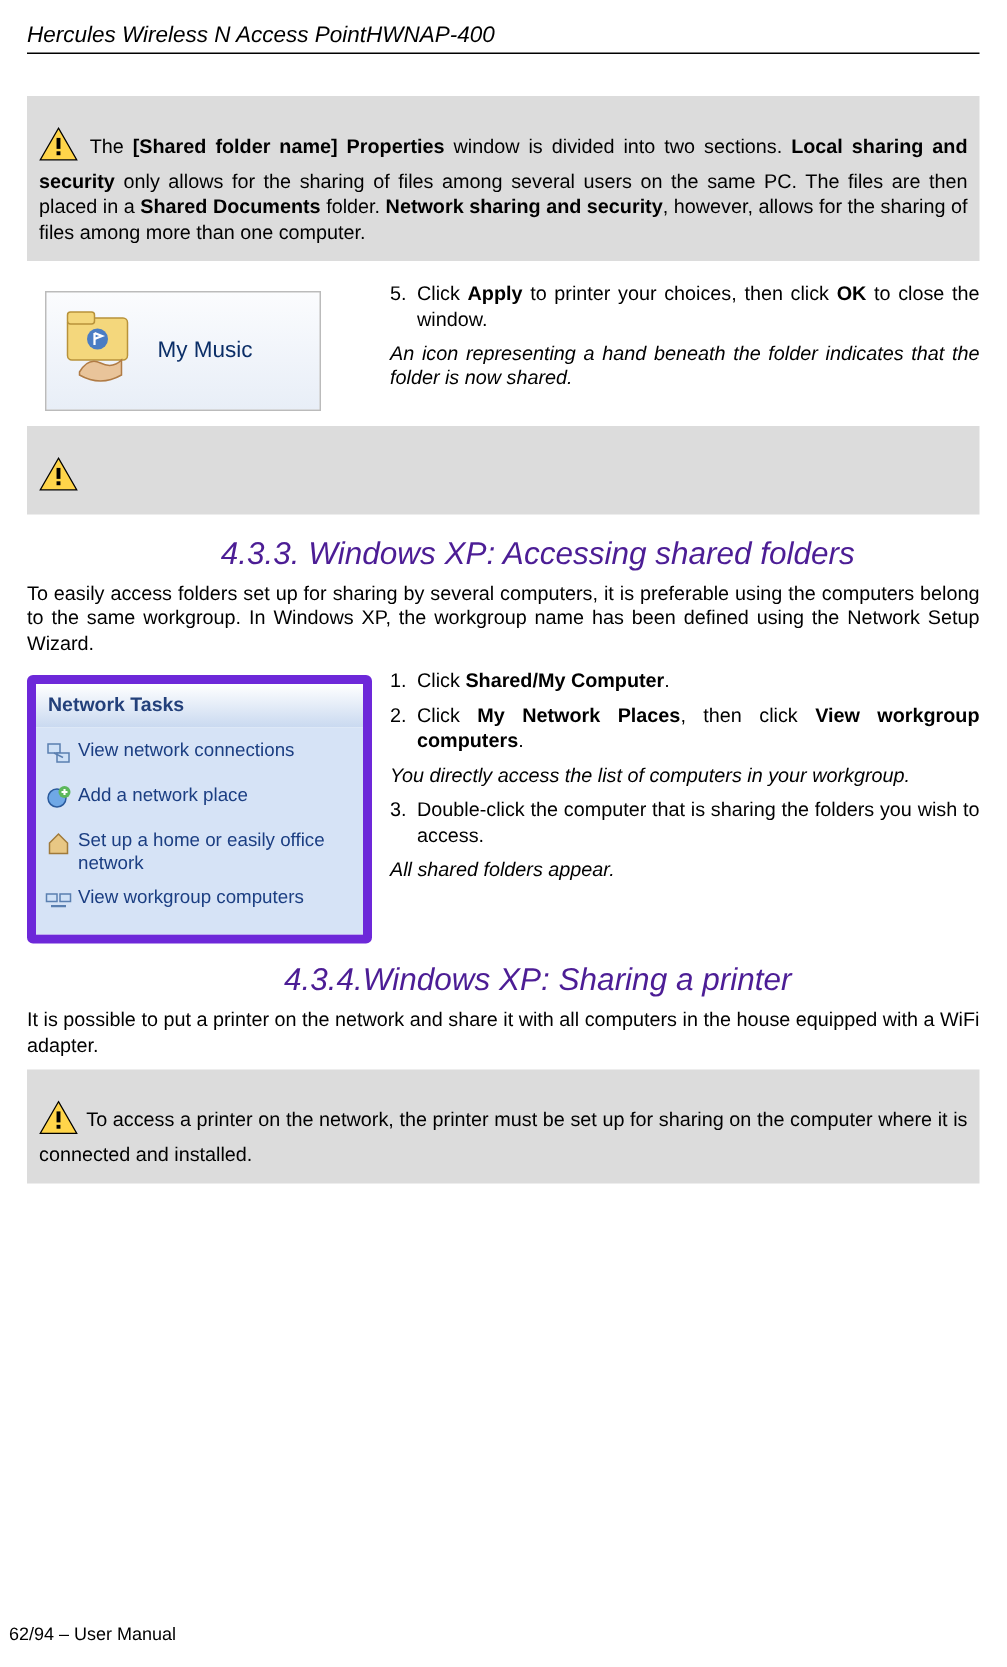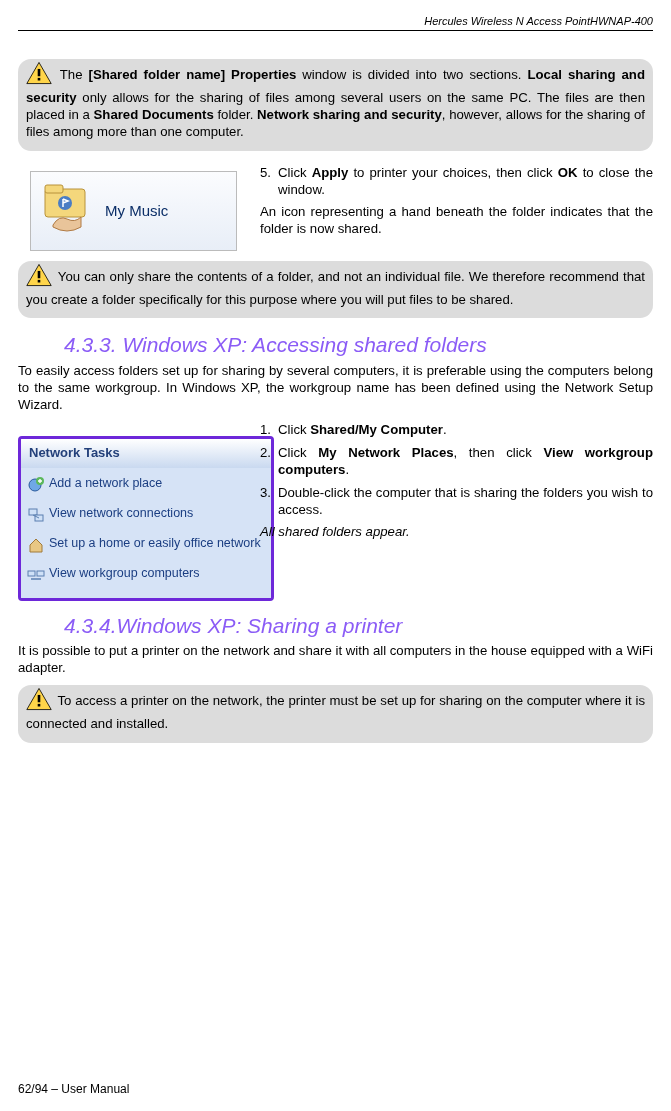--- a/index.html
+++ b/index.html
@@ -9,77 +9,77 @@
     font-family: Arial, Helvetica, sans-serif;
     font-size: 13.2px;
     color: #000;
     background: #fff;
     position: relative;
     padding: 14px 18px 14px 18px;
     line-height: 1.28;
   }
   .hdr {
     display: flex;
-    justify-content: flex-end;
+    justify-content: flex-start;
     font-style: italic;
-    font-size: 11px;
+    font-size: 15px;
     border-bottom: 1px solid #000;
     padding-bottom: 2px;
     margin-bottom: 28px;
   }
   
   .greybox {
     background: #dcdcdc;
-    padding: 2px 8px 10px 8px;
+    padding: 20px 8px 10px 8px;
     margin: 8px 0 14px 0;
-    border-radius: 13px;
   }
   .greybox p { text-align: justify; }
   .warn-icon {
     display: inline-block;
     vertical-align: middle;
     margin-right: 2px;
   }
   .warn-icon svg { width: 26px; height: 24px; }
   .ib { display: inline; }
   b { font-weight: bold; }
   
   .row { display: flex; margin: 6px 0 10px 0; align-items: flex-start; }
   .row .left { width: 236px; flex: 0 0 236px; }
   .row .right { flex: 1; padding-left: 6px; }
   .num { display: flex; margin-bottom: 6px; }
   .num .n { width: 18px; flex: 0 0 18px; }
   .num .t { flex: 1; text-align: justify; }
-  .ital { text-align: justify; margin: 6px 0; }
+  .ital { font-style: italic; text-align: justify; margin: 6px 0; }
   
   h2.sec {
     font-style: italic;
     font-weight: normal;
     font-size: 21px;
-    color: #8b5cf6;
+    color: #4c1d95;
     margin: 12px 0 4px 46px;
+    text-align: center;
   }
   p.body { text-align: justify; margin-bottom: 8px; }
   
   .mymusic {
-    width: 207px; height: 80px;
+    width: 184px; height: 80px;
     border: 1px solid #bbb;
     background: linear-gradient(#fbfcfe,#e8eef7);
     display: flex; align-items: center;
     margin: 6px 0 0 12px;
   }
   .mymusic .folder { margin: 0 10px 0 8px; }
   .mymusic .lbl { color: #0b2e67; font-size: 15px; }
   
   .nettasks {
-    width: 256px;
-    border: 3px solid #6d28d9;
+    width: 230px;
+    border: 6px solid #6d28d9;
     border-radius: 4px;
     overflow: hidden;
-    margin-top: 14px;
+    margin-top: 4px;
   }
   .nettasks .tit {
     background: linear-gradient(#ffffff,#c9d9f0);
     color: #23407a;
     font-weight: bold;
     font-size: 13px;
     padding: 6px 8px;
   }
   .nettasks .body2 {
     background: #d6e3f6;
@@ -91,21 +91,21 @@
     color: #1b3e82;
     font-size: 12.5px;
   }
   .nettasks .item:last-child { margin-bottom: 0; }
   .nettasks .ico { width: 22px; flex: 0 0 22px; }
   .nettasks .txt { flex: 1; line-height: 1.2; }
   
   .footer {
     position: absolute;
     bottom: 14px;
-    left: 18px;
+    left: 6px;
     font-size: 12px;
   }
 </style>
 </head>
 <body>
 
 <div class="hdr">
   <span>Hercules Wireless N Access Point</span>
   <span>HWNAP-400</span>
 </div>
@@ -147,50 +147,50 @@
 </div>
 
 <div class="greybox" style="margin-top:4px;">
   <p>
     <span class="warn-icon">
       <svg viewBox="0 0 32 28">
           <polygon points="16,1 31,27 1,27" fill="#ffd54a" stroke="#000" stroke-width="1"></polygon>
           <rect x="14.4" y="9" width="3.2" height="9" fill="#000"></rect>
           <rect x="14.4" y="20" width="3.2" height="3.2" fill="#000"></rect>
         </svg>
-    </span><span class="ib"> You can only share the contents of a folder, and not an individual file.  We therefore recommend that you create a folder specifically for this purpose where you will put files to be shared.</span>
+    </span>
   </p>
 </div>
 
 <h2 class="sec">4.3.3. Windows XP: Accessing shared folders</h2>
 <p class="body">To easily access folders set up for sharing by several computers, it is preferable using the computers belong to the same workgroup.  In Windows XP, the workgroup name has been defined using the Network Setup Wizard.</p>
 
 <div class="row" style="align-items:flex-start;">
   <div class="left">
     <div class="nettasks">
       <div class="tit">Network Tasks</div>
       <div class="body2">
         <div class="item">
           <span class="ico"><svg width="18" height="18" viewBox="0 0 18 18">
+                <rect x="2" y="3" width="8" height="6" fill="#cfe1f7" stroke="#5a7fb0"></rect>
+                <rect x="8" y="9" width="8" height="6" fill="#cfe1f7" stroke="#5a7fb0"></rect>
+                <line x1="6" y1="9" x2="12" y2="12" stroke="#5a7fb0"></line>
+              </svg></span>
+          <span class="txt">View network connections</span>
+        </div>
+        <div class="item">
+          <span class="ico"><svg width="18" height="18" viewBox="0 0 18 18">
                 <circle cx="8" cy="9" r="6" fill="#6fa8e6" stroke="#2a5a9c"></circle>
                 <circle cx="13" cy="5" r="4" fill="#5cb85c"></circle>
                 <path d="M13 3 v4 M11 5 h4" stroke="#fff" stroke-width="1.4"></path>
               </svg></span>
           <span class="txt">Add a network place</span>
         </div>
         <div class="item">
           <span class="ico"><svg width="18" height="18" viewBox="0 0 18 18">
-                <rect x="2" y="3" width="8" height="6" fill="#cfe1f7" stroke="#5a7fb0"></rect>
-                <rect x="8" y="9" width="8" height="6" fill="#cfe1f7" stroke="#5a7fb0"></rect>
-                <line x1="6" y1="9" x2="12" y2="12" stroke="#5a7fb0"></line>
-              </svg></span>
-          <span class="txt">View network connections</span>
-        </div>
-        <div class="item">
-          <span class="ico"><svg width="18" height="18" viewBox="0 0 18 18">
                 <path d="M3 9 L9 3 L15 9 L15 16 L3 16 Z" fill="#e8c784" stroke="#a07a3a"></path>
               </svg></span>
           <span class="txt">Set up a home or easily office network</span>
         </div>
         <div class="item">
           <span class="ico"><svg width="18" height="18" viewBox="0 0 18 18">
                 <rect x="1" y="5" width="7" height="5" fill="#cfe1f7" stroke="#5a7fb0"></rect>
                 <rect x="10" y="5" width="7" height="5" fill="#cfe1f7" stroke="#5a7fb0"></rect>
                 <line x1="4" y1="13" x2="14" y2="13" stroke="#5a7fb0" stroke-width="1.5"></line>
               </svg></span>
@@ -201,20 +201,21 @@
   </div>
   <div class="right">
     <div class="num">
       <div class="n">1.</div>
       <div class="t"><span>Click </span><b>Shared/My Computer</b><span>.</span></div>
     </div>
     <div class="num">
       <div class="n">2.</div>
       <div class="t"><span>Click </span><b>My Network Places</b><span>, then click </span><b>View workgroup computers</b><span>.</span></div>
     </div>
+    <p class="ital">You directly access the list of computers in your workgroup.</p>
     <div class="num">
       <div class="n">3.</div>
       <div class="t">Double-click the computer that is sharing the folders you wish to access.</div>
     </div>
     <p class="ital" style="font-style:italic;">All shared folders appear.</p>
   </div>
 </div>
 
 <h2 class="sec">4.3.4.Windows XP: Sharing a printer</h2>
 <p class="body">It is possible to put a printer on the network and share it with all computers in the house equipped with a WiFi adapter.</p>

